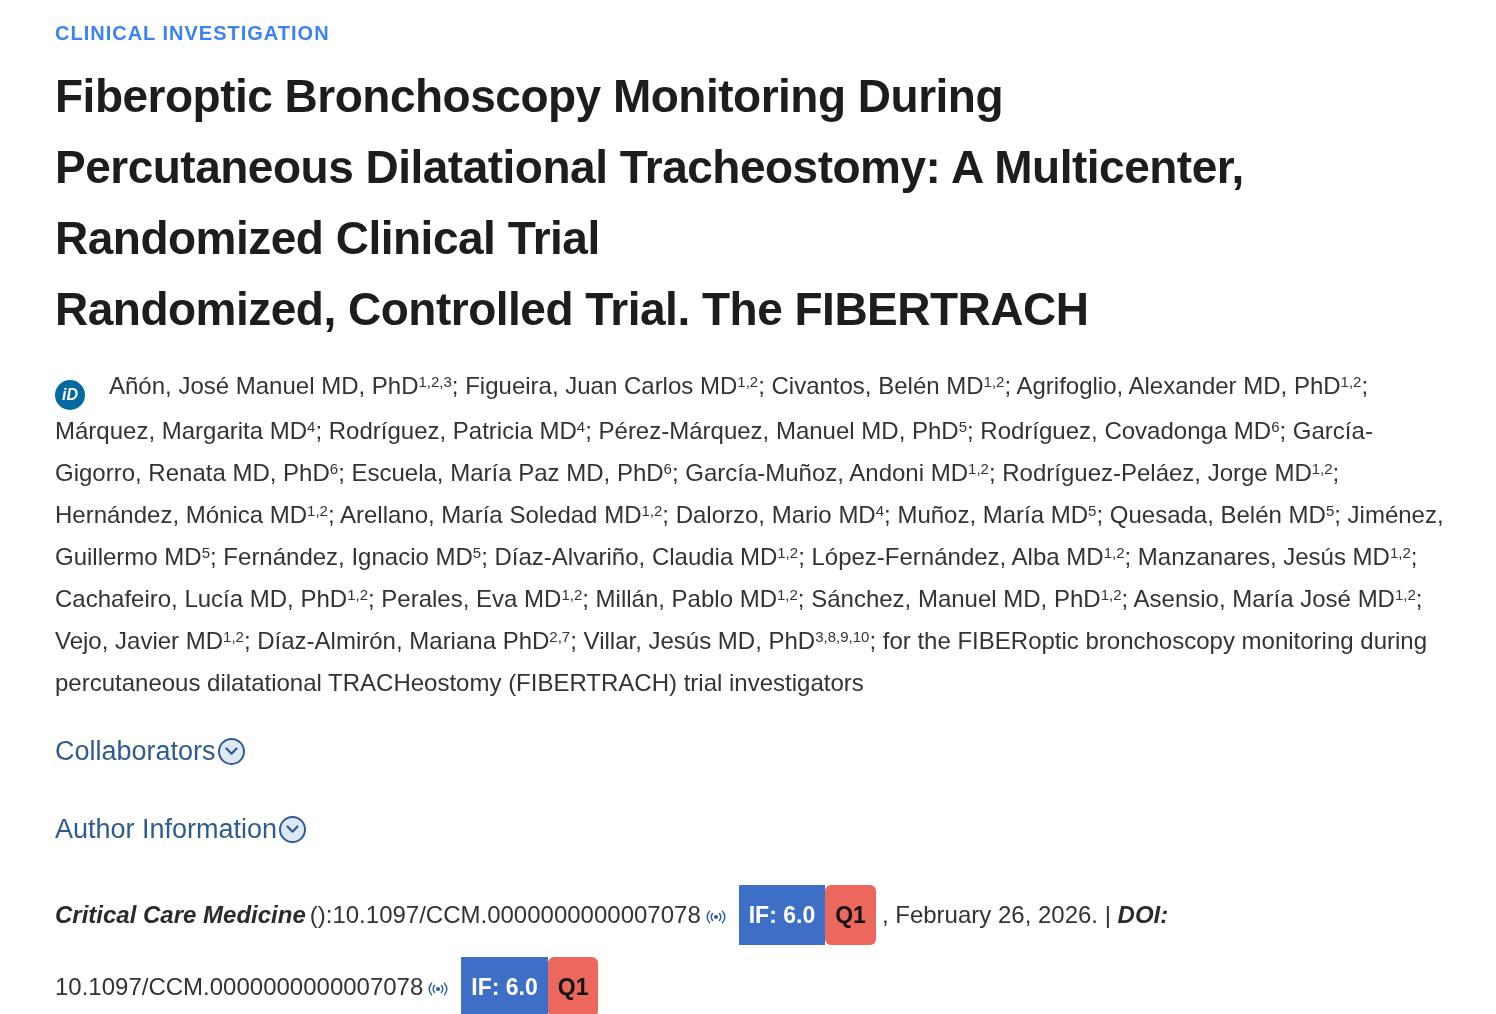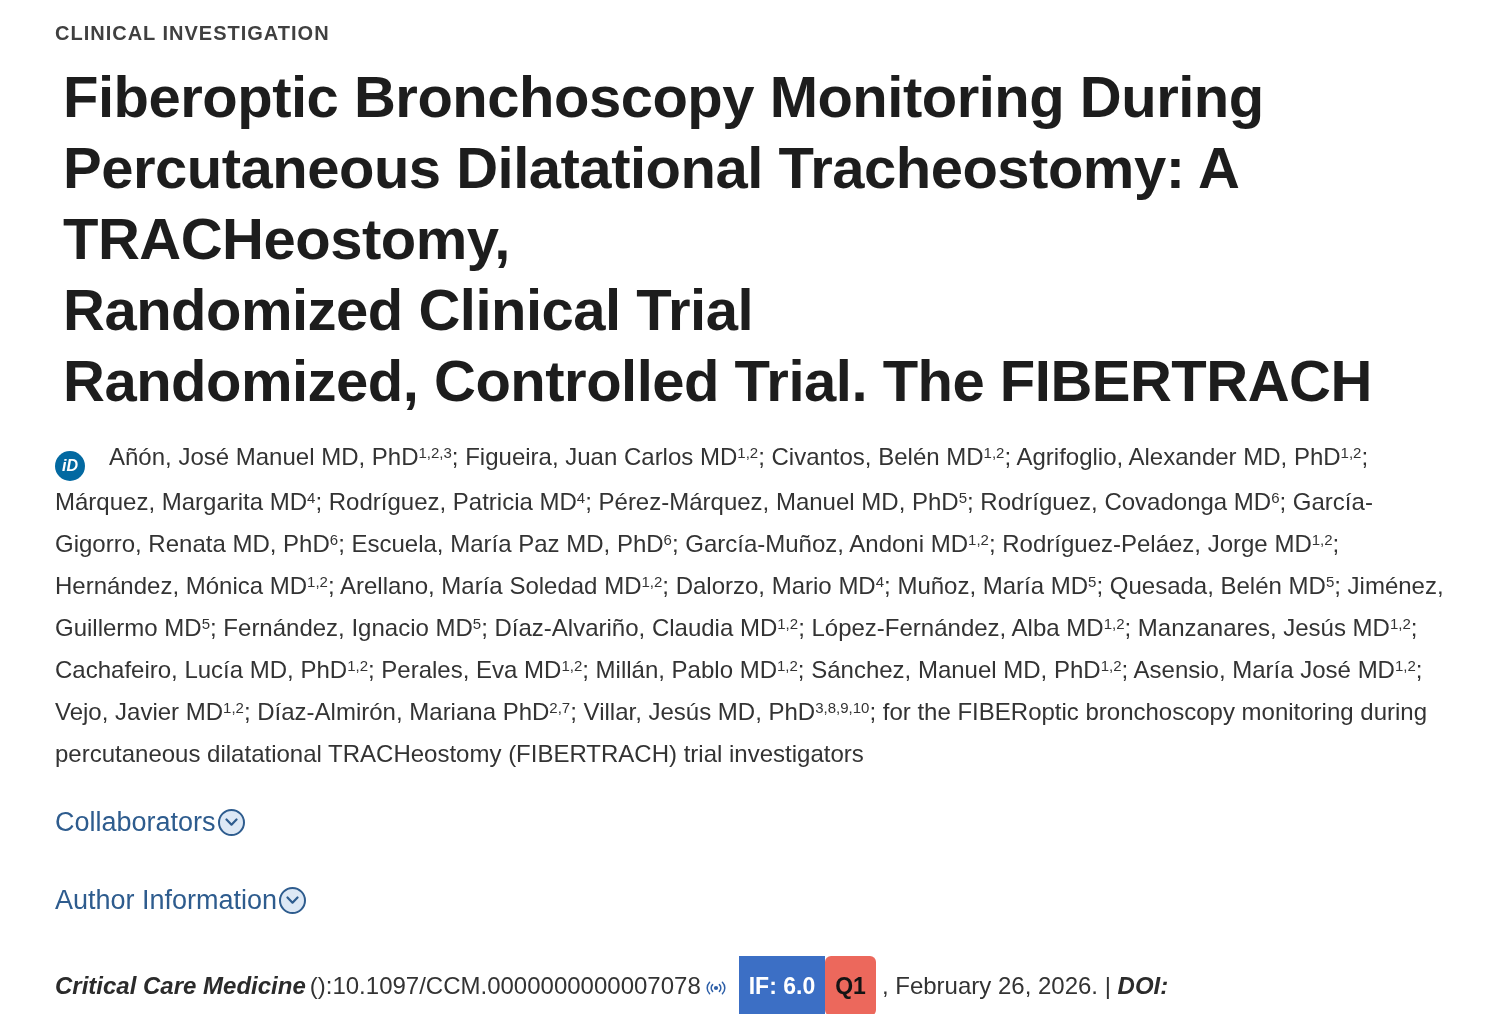--- a/index.html
+++ b/index.html
@@ -8,26 +8,26 @@
     width: 1496px; height: 1014px;
     background: #ffffff;
     font-family: "Liberation Sans", sans-serif;
     color: #333333;
     overflow: hidden;
   }
   .page { padding: 14px 38px 0 55px; width: 1496px; }
 
   .eyebrow {
     font-size: 20px; font-weight: 700; letter-spacing: 1px;
-    color: #404040; margin-top: 8px;
+    color: #3b82f6; margin-top: 8px;
   }
 
   .title {
-    margin: 16px 0 0 8px;
-    font-size: 58px; font-weight: 700; color: #1d1d1d;
+    margin: 16px 0 0 0;
+    font-size: 46px; font-weight: 700; color: #1d1d1d;
     line-height: 71px; letter-spacing: -0.5px;
     max-width: 1410px;
   }
   .title .tline { display: block; }
 
   .authors {
     margin-top: 20px;
     max-width: 1408px;
     font-size: 24px; line-height: 42px; color: #333333;
   }
@@ -84,21 +84,21 @@
 </style>
 </head>
 <body>
 
 <div class="page">
 
   <div class="eyebrow">CLINICAL INVESTIGATION</div>
 
   <h1 class="title">
     <span class="tline">Fiberoptic Bronchoscopy Monitoring During</span>
-    <span class="tline">Percutaneous Dilatational Tracheostomy: A TRACHeostomy,</span>
+    <span class="tline">Percutaneous Dilatational Tracheostomy: A Multicenter,</span>
     <span class="tline">Randomized Clinical Trial</span>
     <span class="tline">Randomized, Controlled Trial. The FIBERTRACH</span>
   </h1>
 
   <p class="authors">
     <span class="orcid">iD</span><span>Añón, José Manuel MD, PhD<sup>1,2,3</sup>; Figueira, Juan Carlos MD<sup>1,2</sup>; Civantos, Belén MD<sup>1,2</sup>; Agrifoglio, Alexander MD, PhD<sup>1,2</sup>; Márquez, Margarita MD<sup>4</sup>; Rodríguez, Patricia MD<sup>4</sup>; Pérez-Márquez, Manuel MD, PhD<sup>5</sup>; Rodríguez, Covadonga MD<sup>6</sup>; García-Gigorro, Renata MD, PhD<sup>6</sup>; Escuela, María Paz MD, PhD<sup>6</sup>; García-Muñoz, Andoni MD<sup>1,2</sup>; Rodríguez-Peláez, Jorge MD<sup>1,2</sup>; Hernández, Mónica MD<sup>1,2</sup>; Arellano, María Soledad MD<sup>1,2</sup>; Dalorzo, Mario MD<sup>4</sup>; Muñoz, María MD<sup>5</sup>; Quesada, Belén MD<sup>5</sup>; Jiménez, Guillermo MD<sup>5</sup>; Fernández, Ignacio MD<sup>5</sup>; Díaz-Alvariño, Claudia MD<sup>1,2</sup>; López-Fernández, Alba MD<sup>1,2</sup>; Manzanares, Jesús MD<sup>1,2</sup>; Cachafeiro, Lucía MD, PhD<sup>1,2</sup>; Perales, Eva MD<sup>1,2</sup>; Millán, Pablo MD<sup>1,2</sup>; Sánchez, Manuel MD, PhD<sup>1,2</sup>; Asensio, María José MD<sup>1,2</sup>; Vejo, Javier MD<sup>1,2</sup>; Díaz-Almirón, Mariana PhD<sup>2,7</sup>; Villar, Jesús MD, PhD<sup>3,8,9,10</sup>;  for the FIBERoptic bronchoscopy monitoring during percutaneous dilatational TRACHeostomy (FIBERTRACH) trial investigators</span>
   </p>
 
   <button class="expander collaborators">
     <span>Collaborators</span>

